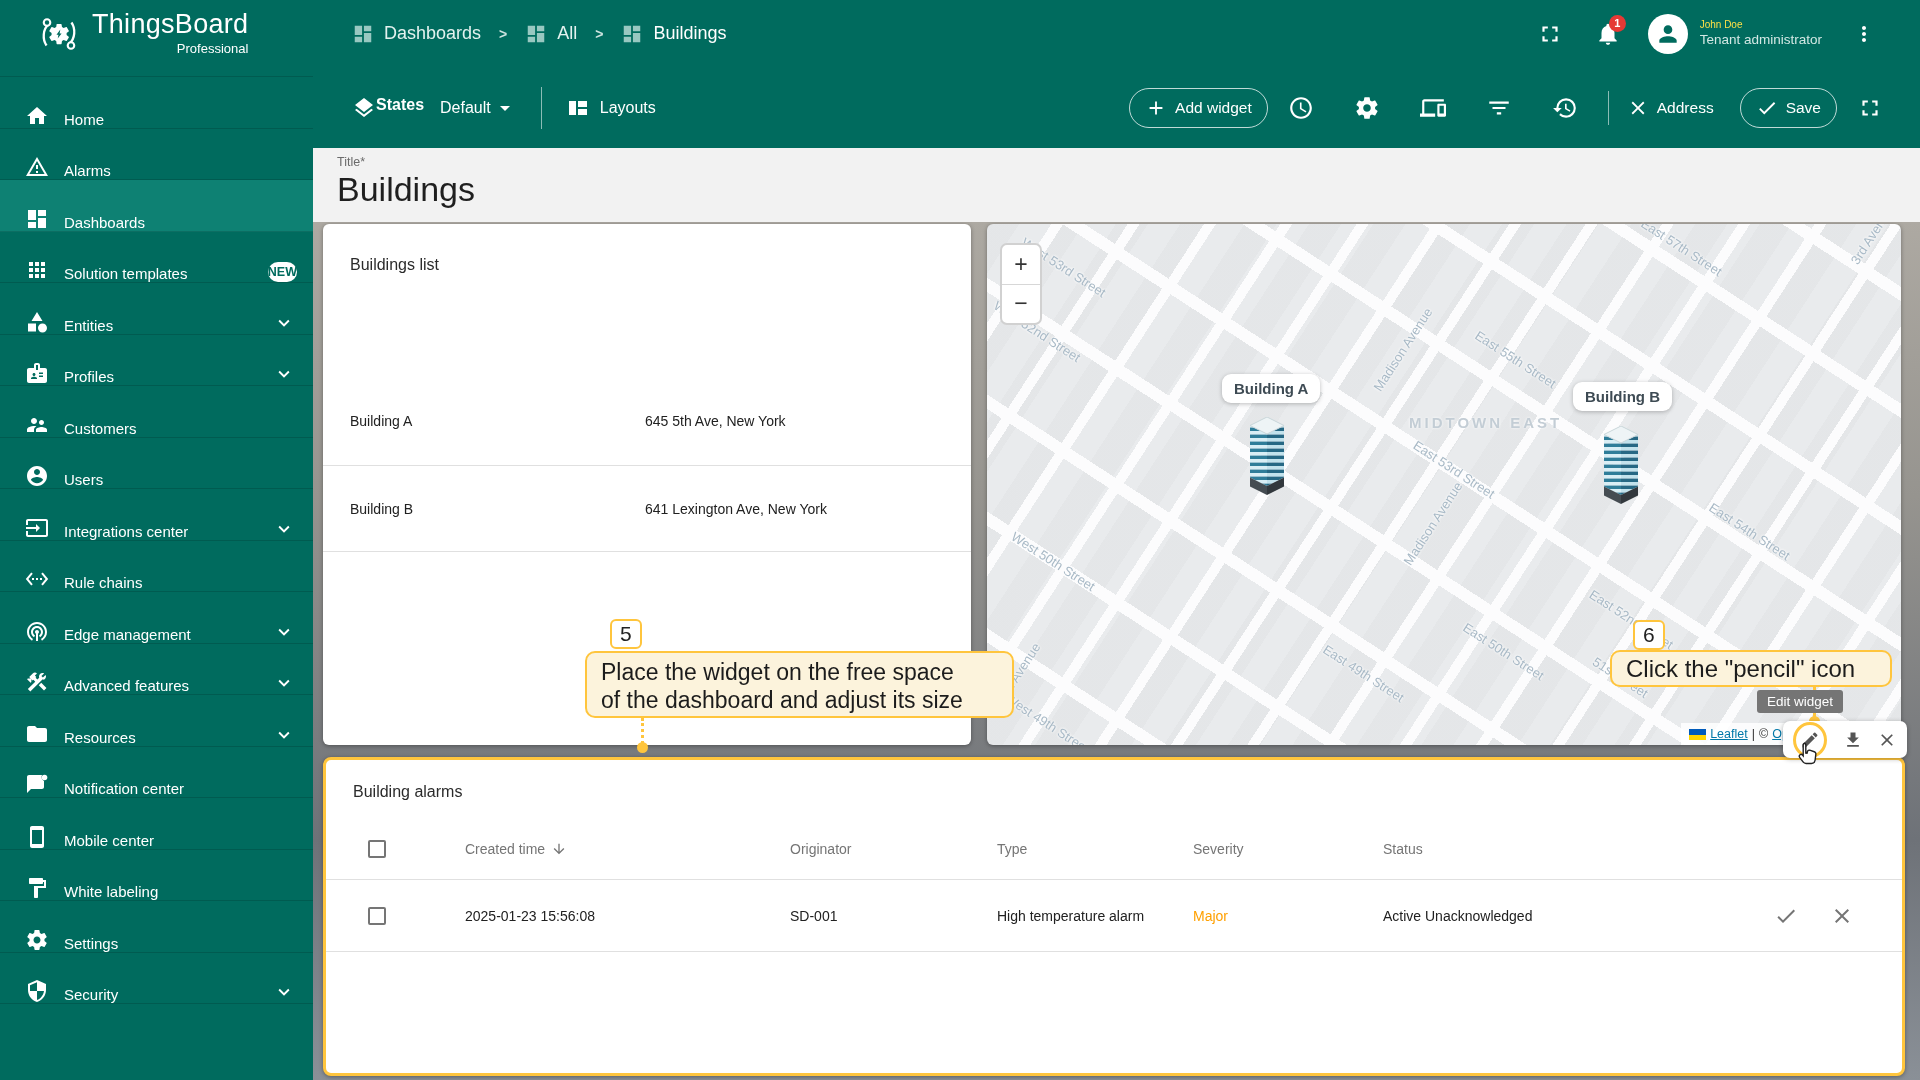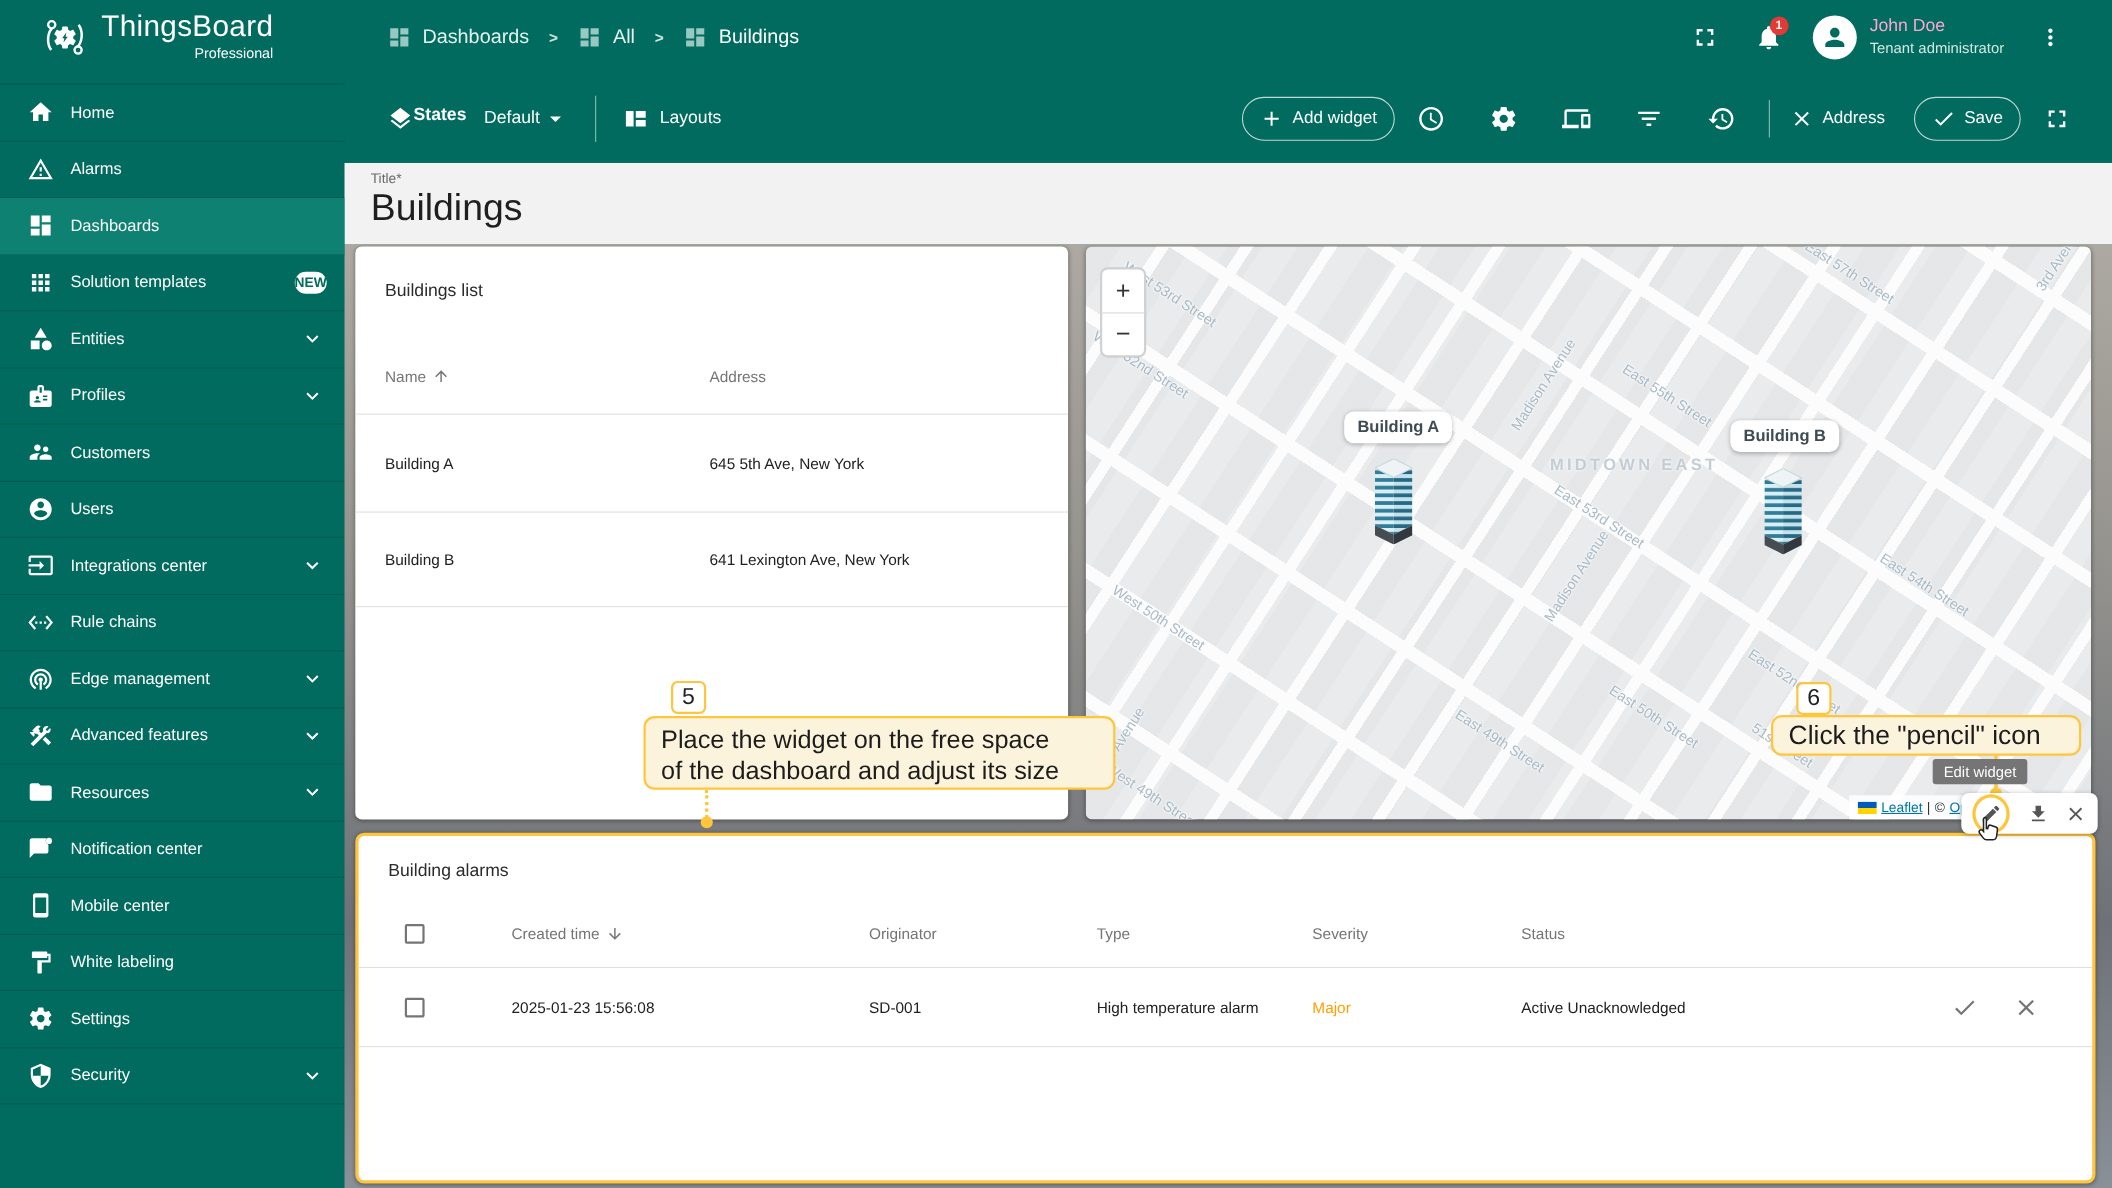--- a/index.html
+++ b/index.html
@@ -8,38 +8,38 @@
   .ic{display:inline-block;flex:none}
   svg{display:block}
 
   
   #sidebar{position:absolute;left:0;top:0;width:313px;height:1080px;background:#006B5E;z-index:6}
   .logo{height:67px;display:flex;align-items:center;padding-left:36px;gap:10px}
   .brand-wrap{display:flex;flex-direction:column}
   .brand{color:#fff;font-size:27px;letter-spacing:.3px;line-height:1}
   .brand-sub{color:#fff;font-size:13px;text-align:right;margin-top:3px}
   .menu{margin-top:9px;border-top:1px solid rgba(0,0,0,.14)}
-  .side-item{height:51.5px;display:flex;align-items:center;padding-left:25px;gap:15px;color:#fff;font-size:15px;border-bottom:1px solid rgba(0,0,0,.14);cursor:pointer}
+  .side-item{height:51.5px;display:flex;align-items:flex-end;padding-left:25px;gap:15px;color:#fff;font-size:15px;border-bottom:1px solid rgba(0,0,0,.14);cursor:pointer}
   .side-item.active{background:#0E8173}
   .badge-new{margin-left:auto;margin-right:16px;background:#fff;color:#006B5E;border-radius:14px;padding:3px 0;font-size:12.5px;font-weight:700}
   .chev{margin-left:auto;margin-right:18px}
 
   
   #topbar{position:absolute;left:313px;top:0;right:0;height:67px;background:#006B5E;display:flex;align-items:center;color:#fff;z-index:5}
   .crumbs{display:flex;align-items:center;margin-left:39px;font-size:18px;gap:8px}
   .crumb{display:flex;align-items:center;gap:10px;color:#E3F2EF;cursor:pointer}
   .crumb .ic svg{opacity:.8}
   .crumb.last{color:#fff}
   .crumb-sep{color:#CFE5E1;font-size:14px;margin:0 10px;font-weight:700}
   .top-right{margin-left:auto;display:flex;align-items:center;margin-right:36px}
   .tr-btn{width:40px;height:40px;display:flex;align-items:center;justify-content:center;cursor:pointer;position:relative}
   .bell-badge{position:absolute;top:1px;right:2px;background:#E53935;color:#fff;border-radius:9px;min-width:17px;height:17px;font-size:11px;display:flex;align-items:center;justify-content:center;padding:0 4px;font-weight:700}
   .avatar{width:40px;height:40px;border-radius:50%;background:#fff;display:flex;align-items:center;justify-content:center;margin:0 12px 0 20px;cursor:pointer}
   .user-block{line-height:1.3;margin-right:22px;cursor:pointer}
-  .user-name{font-size:16px;color:#f9a8d4}
+  .user-name{font-size:10px;color:#fde047}
   .user-role{font-size:13.5px;color:#D2E8E4}
 
   #toolbar{position:absolute;left:313px;top:67px;right:0;height:81px;background:#006B5E;display:flex;align-items:center;color:#fff;z-index:5}
   .tb-left{display:flex;align-items:center;margin-left:39px;font-size:16px}
   .tb-states{display:flex;align-items:flex-start;font-weight:700;cursor:pointer}
   .tb-state-val{display:flex;align-items:center;gap:2px;margin-left:16px;font-weight:400;cursor:pointer}
   .vdiv{width:1px;height:42px;background:rgba(255,255,255,.55);margin:0 24px}
   .vdiv2{width:1px;height:34px;background:rgba(255,255,255,.55);margin:0 10px}
   .tb-layouts{display:flex;align-items:center;gap:10px;cursor:pointer}
   .tb-right{margin-left:auto;display:flex;align-items:center;margin-right:30px}
@@ -501,31 +501,20 @@
 
 <div id="titlebar">
   <div class="title-label">Title*</div>
   <div class="page-title">Buildings</div>
 </div>
 
 <div id="canvas">
 
   <div class="card" id="bl-card">
     <div class="w-title" style="top:32px">Buildings list</div>
-    <div class="bl-grid bl-h">
-      <span class="th-sort">
-        <span>Name</span>
-        <span class="ic">
-            <svg width="16" height="16" viewBox="0 0 24 24" fill="#757575">
-              <path d="M4 12l1.41 1.41L11 7.83V20h2V7.83l5.58 5.58L20 12l-8-8-8 8z"></path>
-            </svg>
-          </span>
-      </span>
-      <span>Address</span>
-    </div>
     <div class="bl-grid bl-r1">
       <span>Building A</span>
       <span>645 5th Ave, New York</span>
     </div>
     <div class="bl-grid bl-r2">
       <span>Building B</span>
       <span>641 Lexington Ave, New York</span>
     </div>
   </div>
 

